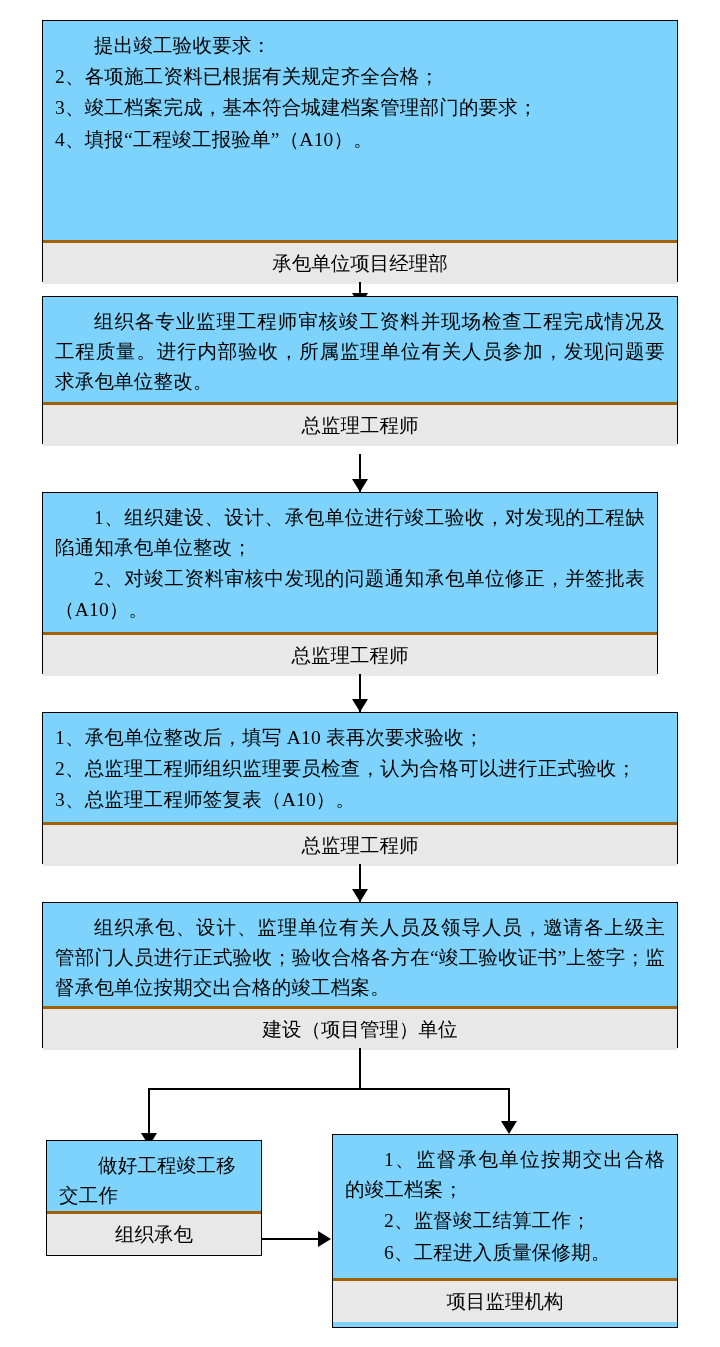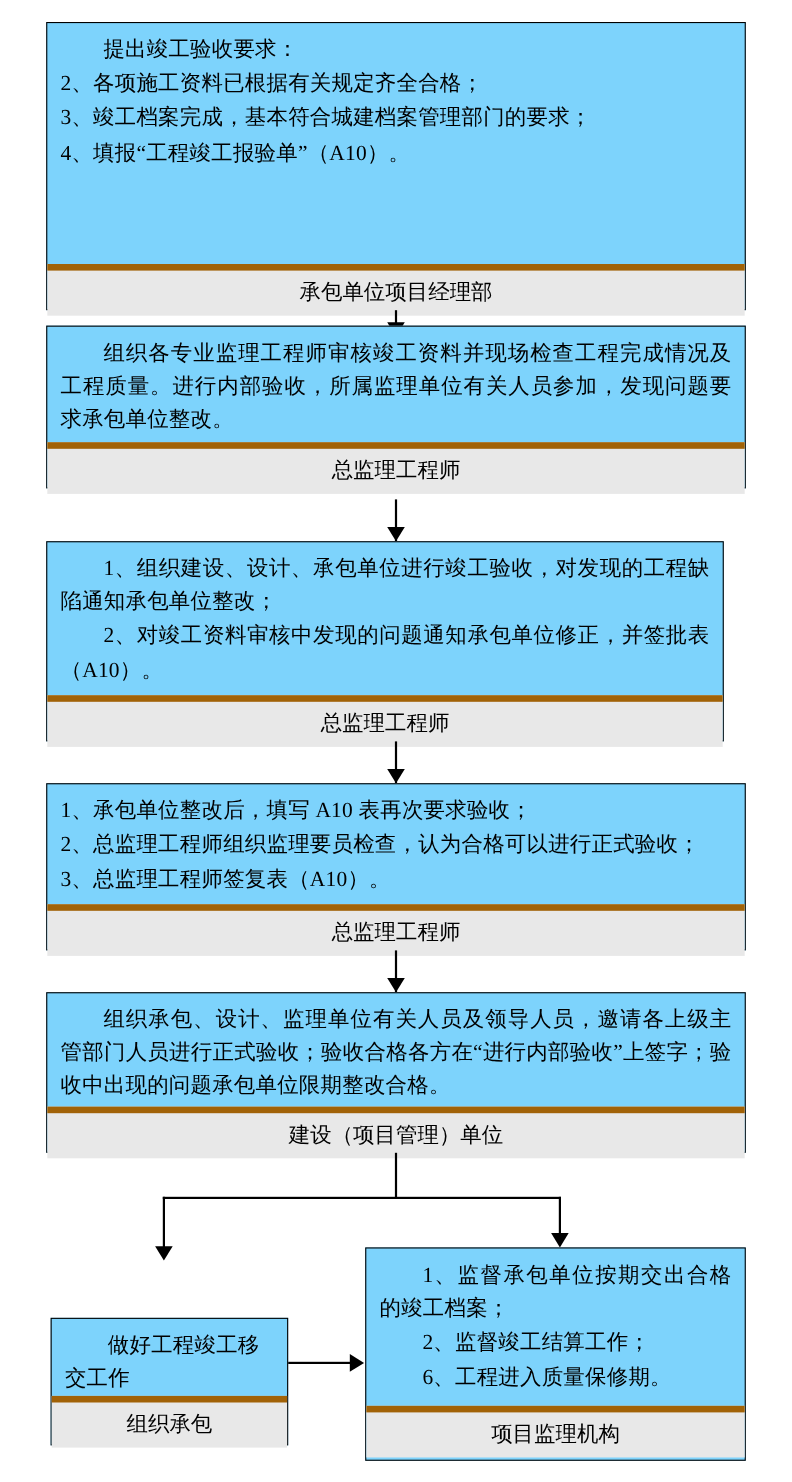--- a/index.html
+++ b/index.html
@@ -36,21 +36,21 @@
     text-align: justify;
   }
   .node .body p {
     margin: 0 0 1px 0;
   }
   .node .body p.indent {
     text-indent: 2em;
   }
   .node .role {
     box-sizing: border-box;
-    border-top: 6px solid #a16207;
+    border-top: 3px solid #a16207;
     background: #e8e8e8;
     text-align: center;
     font-size: 19.5px;
     line-height: 1.4;
     padding: 7px 6px 7px 6px;
   }
   
   .conn {
     position: absolute;
     background: #000000;
@@ -118,33 +118,33 @@
       <p>3、总监理工程师签复表（A10）。</p>
     </div>
     <div class="role">总监理工程师</div>
   </div>
 
   <div class="conn vline" style="left:359px; top:864px; height:38px;"></div>
   <div class="arrow-down" style="left:352px; top:889px;"></div>
 
   <div class="node" style="left:42px; top:902px; width:636px; height:146px;">
     <div class="body" style="height:103px;">
-      <p class="indent">组织承包、设计、监理单位有关人员及领导人员，邀请各上级主管部门人员进行正式验收；验收合格各方在“进行内部验收”上签字；验收中出现的问题承包单位限期整改合格。</p>
+      <p class="indent">组织承包、设计、监理单位有关人员及领导人员，邀请各上级主管部门人员进行正式验收；验收合格各方在“竣工验收证书”上签字；监督承包单位按期交出合格的竣工档案。</p>
     </div>
     <div class="role">建设（项目管理）单位</div>
   </div>
 
   <div class="conn vline" style="left:359px; top:1048px; height:42px;"></div>
   <div class="conn hline" style="left:148px; top:1088px; width:362px;"></div>
   <div class="conn vline" style="left:148px; top:1088px; height:54px;"></div>
   <div class="arrow-down" style="left:141px; top:1133px;"></div>
   <div class="conn vline" style="left:508px; top:1088px; height:42px;"></div>
   <div class="arrow-down" style="left:501px; top:1121px;"></div>
 
-  <div class="node" style="left:46px; top:1198px; width:216px; height:116px;">
+  <div class="node" style="left:46px; top:1140px; width:216px; height:116px;">
     <div class="body" style="height:70px; text-align:left;">
       <p class="indent">做好工程竣工移交工作</p>
     </div>
     <div class="role">组织承包</div>
   </div>
 
   <div class="conn hline" style="left:262px; top:1238px; width:62px;"></div>
   <div class="arrow-right" style="left:318px; top:1231px;"></div>
 
   <div class="node" style="left:332px; top:1134px; width:346px; height:194px;">

